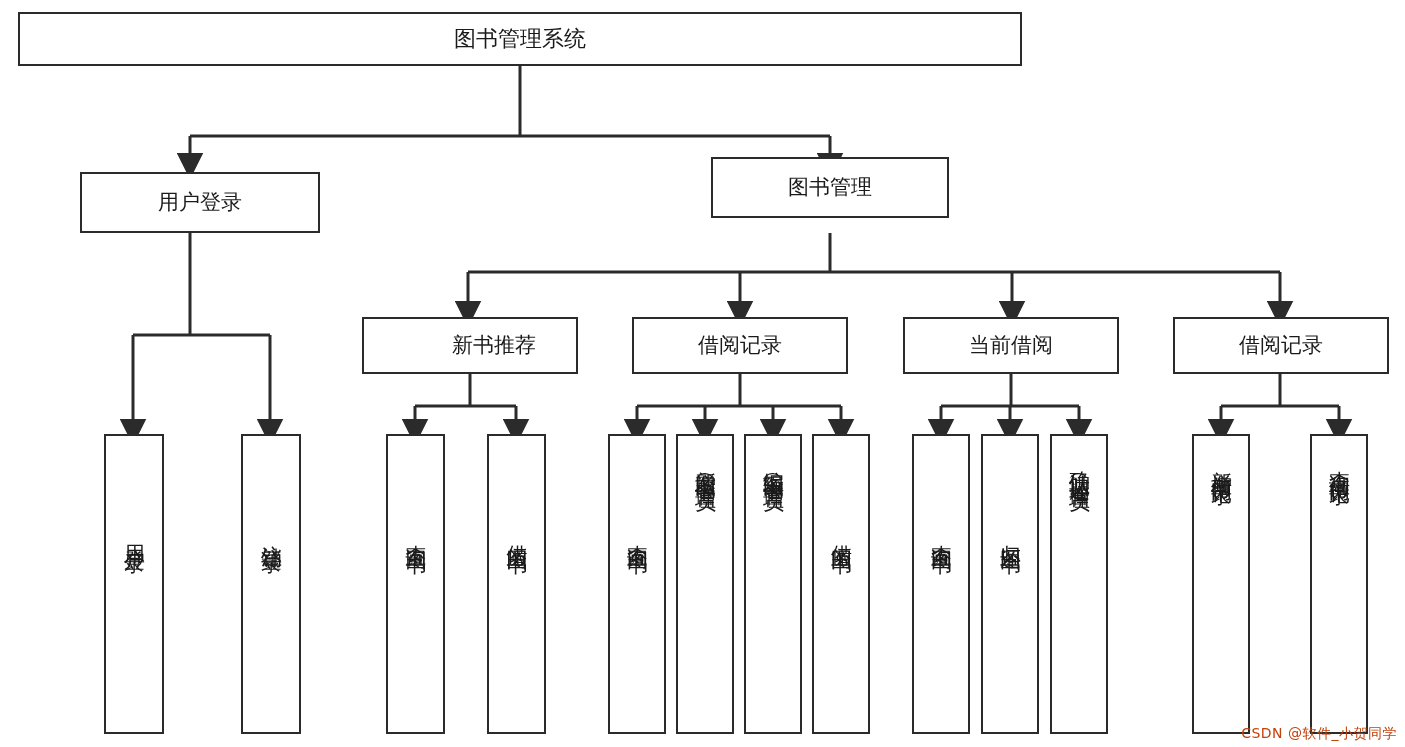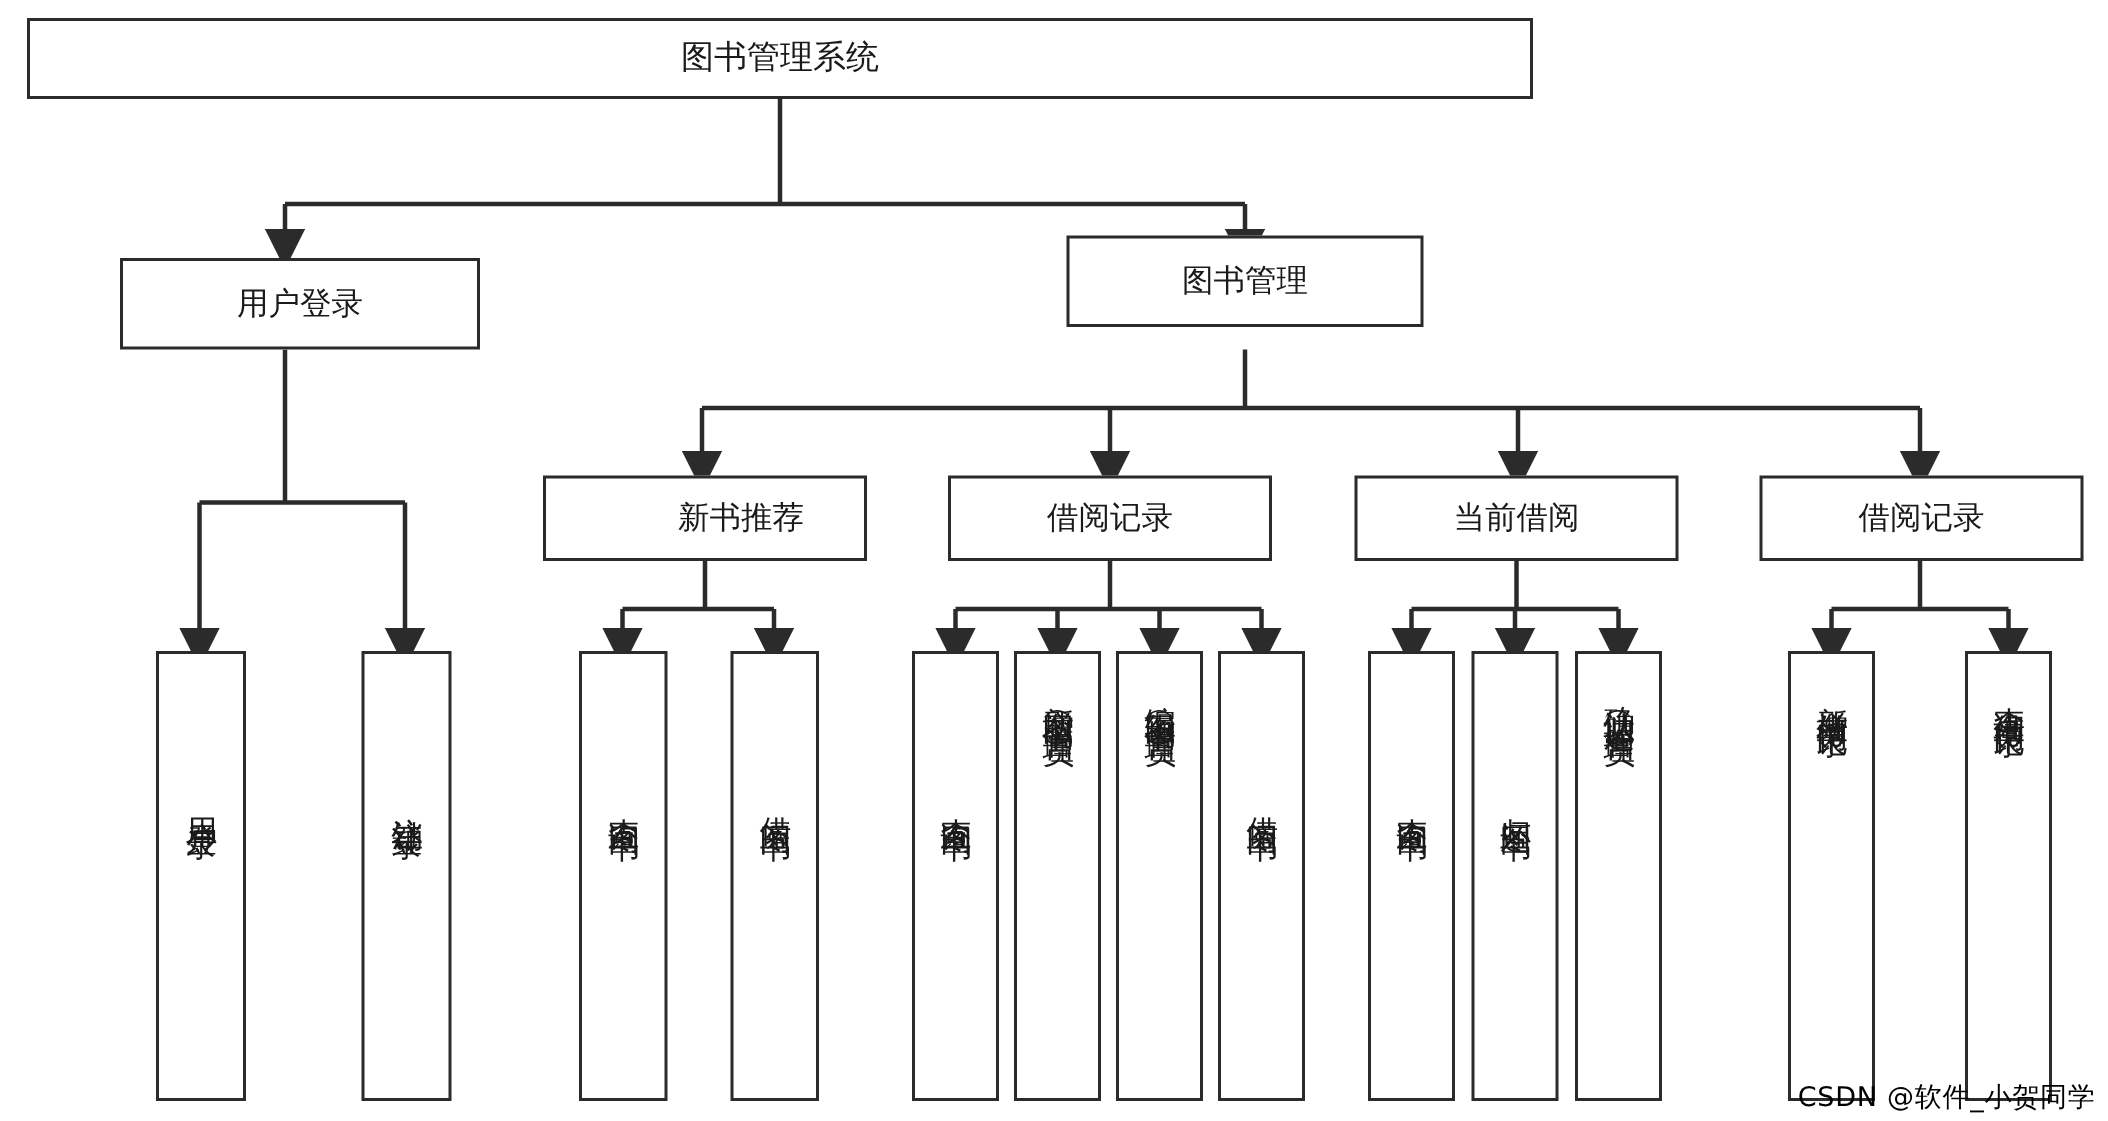--- a/index.html
+++ b/index.html
@@ -63,22 +63,22 @@
   .node.vertical.mid .node-label {
     margin-top: 78px;
   }
   .node.vertical.tall .node-label {
     margin-top: 4px;
   }
   #watermark {
     position: absolute;
     right: 8px;
     bottom: 4px;
-    font-size: 18px;
-    color: #000000;
+    font-size: 14px;
+    color: #c2410c;
     white-space: nowrap;
     letter-spacing: 0.5px;
   }
 </style>
 </head>
 <body>
 
 <div id="diagram-canvas">
 
   <svg id="edge-layer" viewBox="0 0 1405 747" width="1405" height="747" xmlns="http://www.w3.org/2000/svg">

